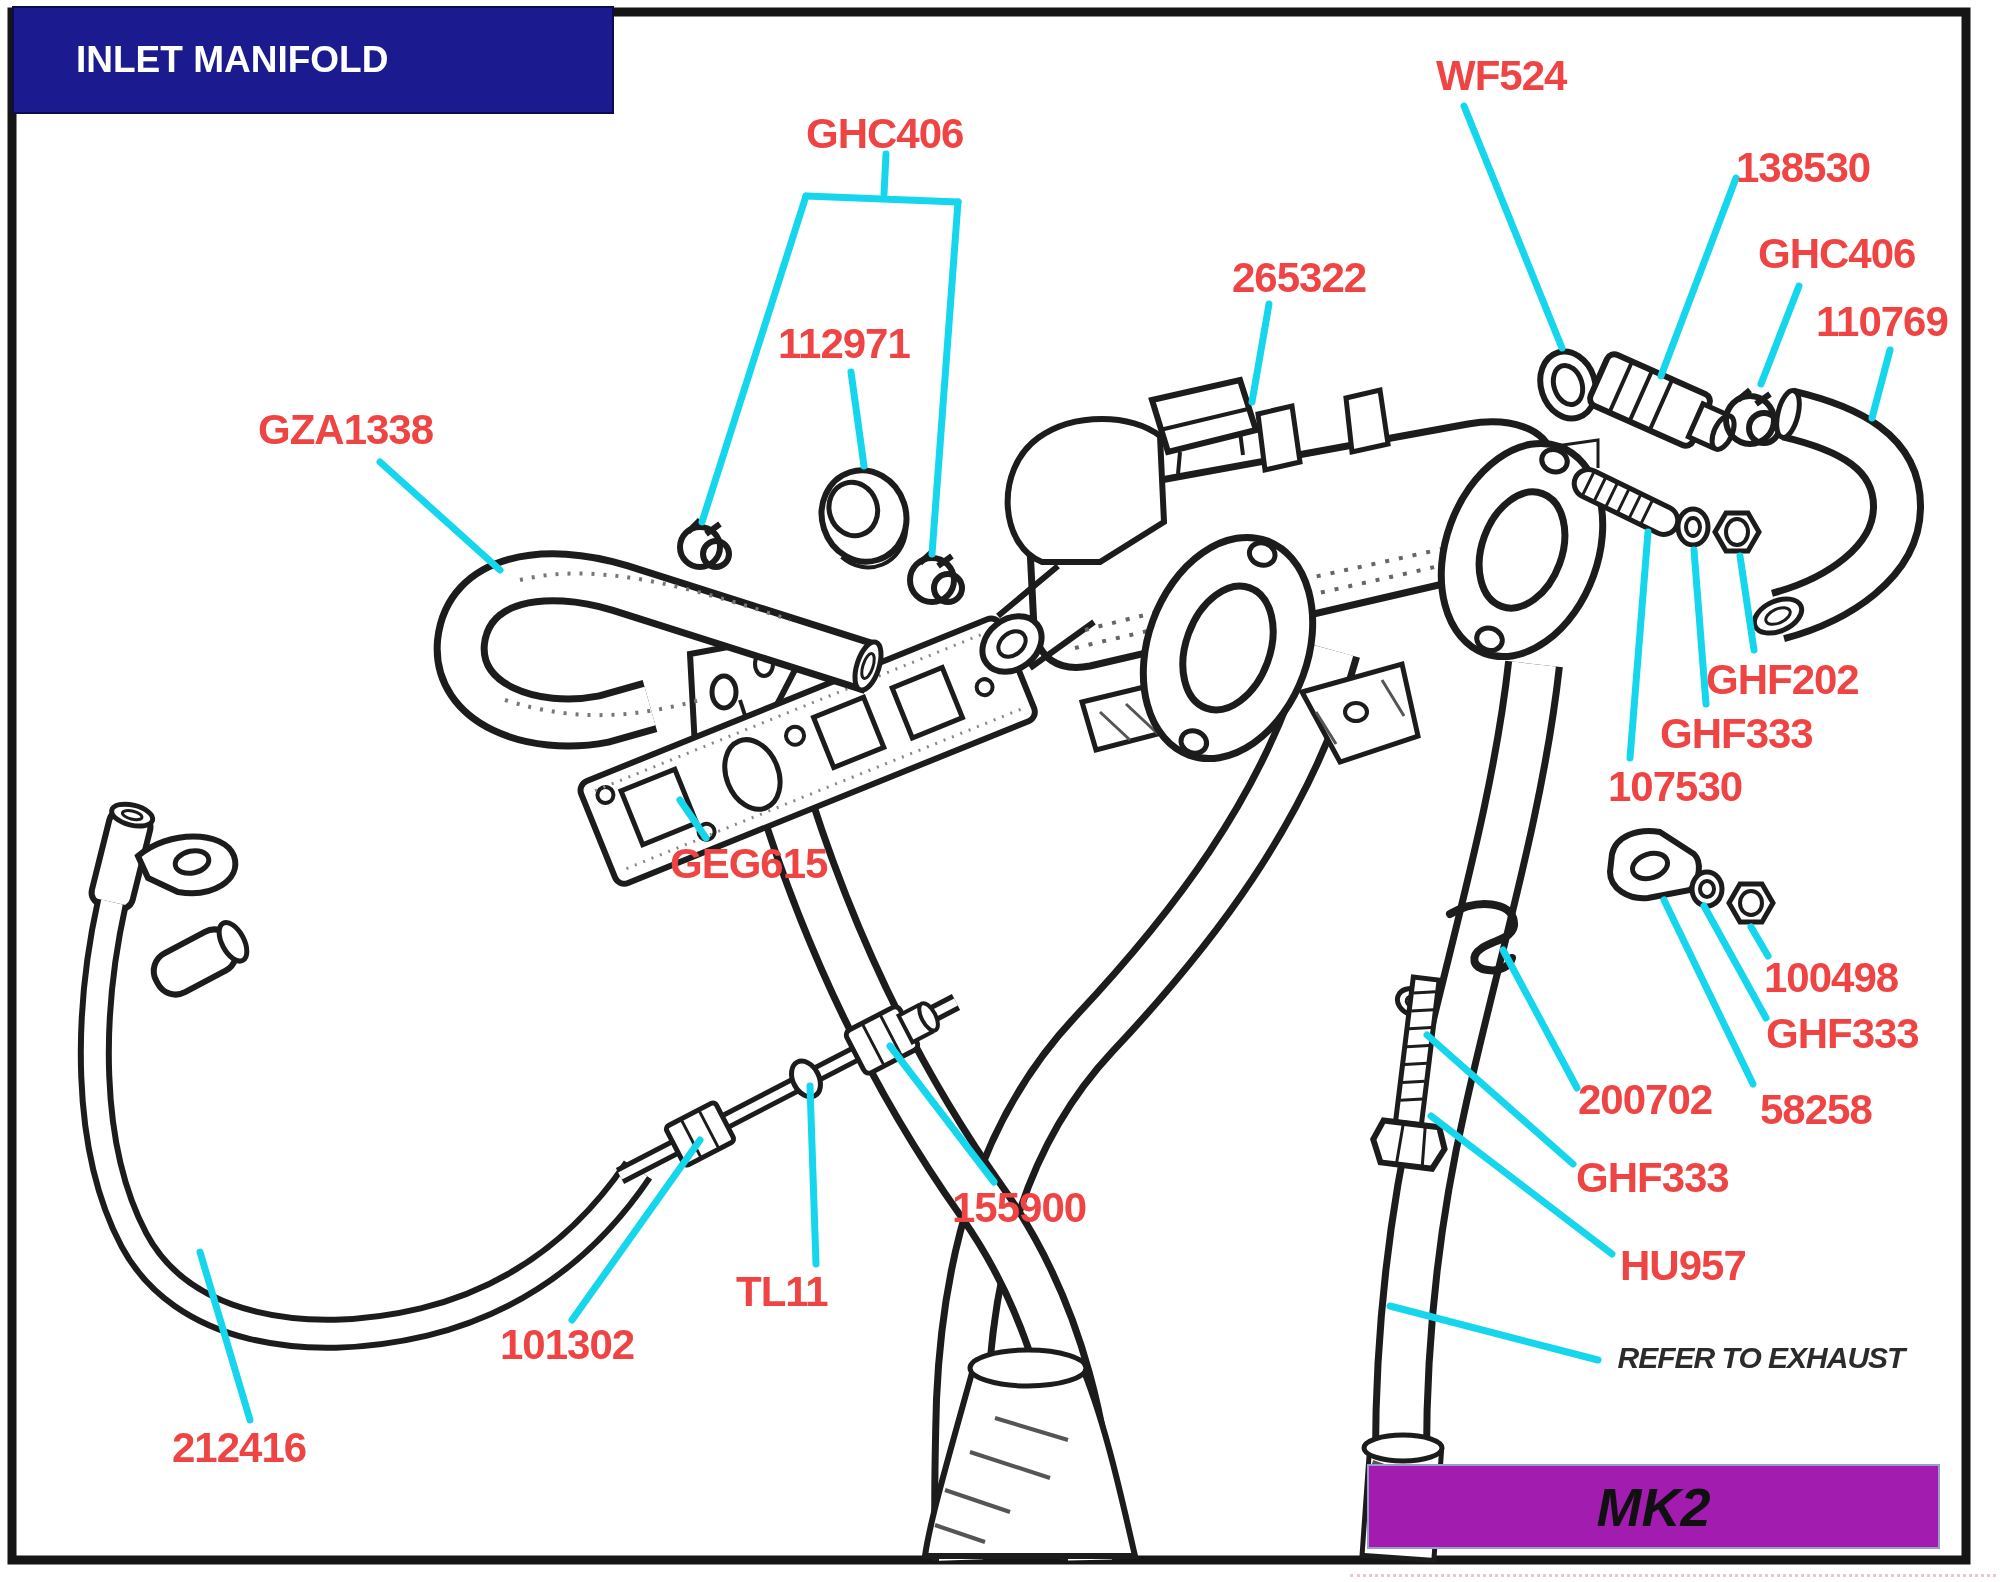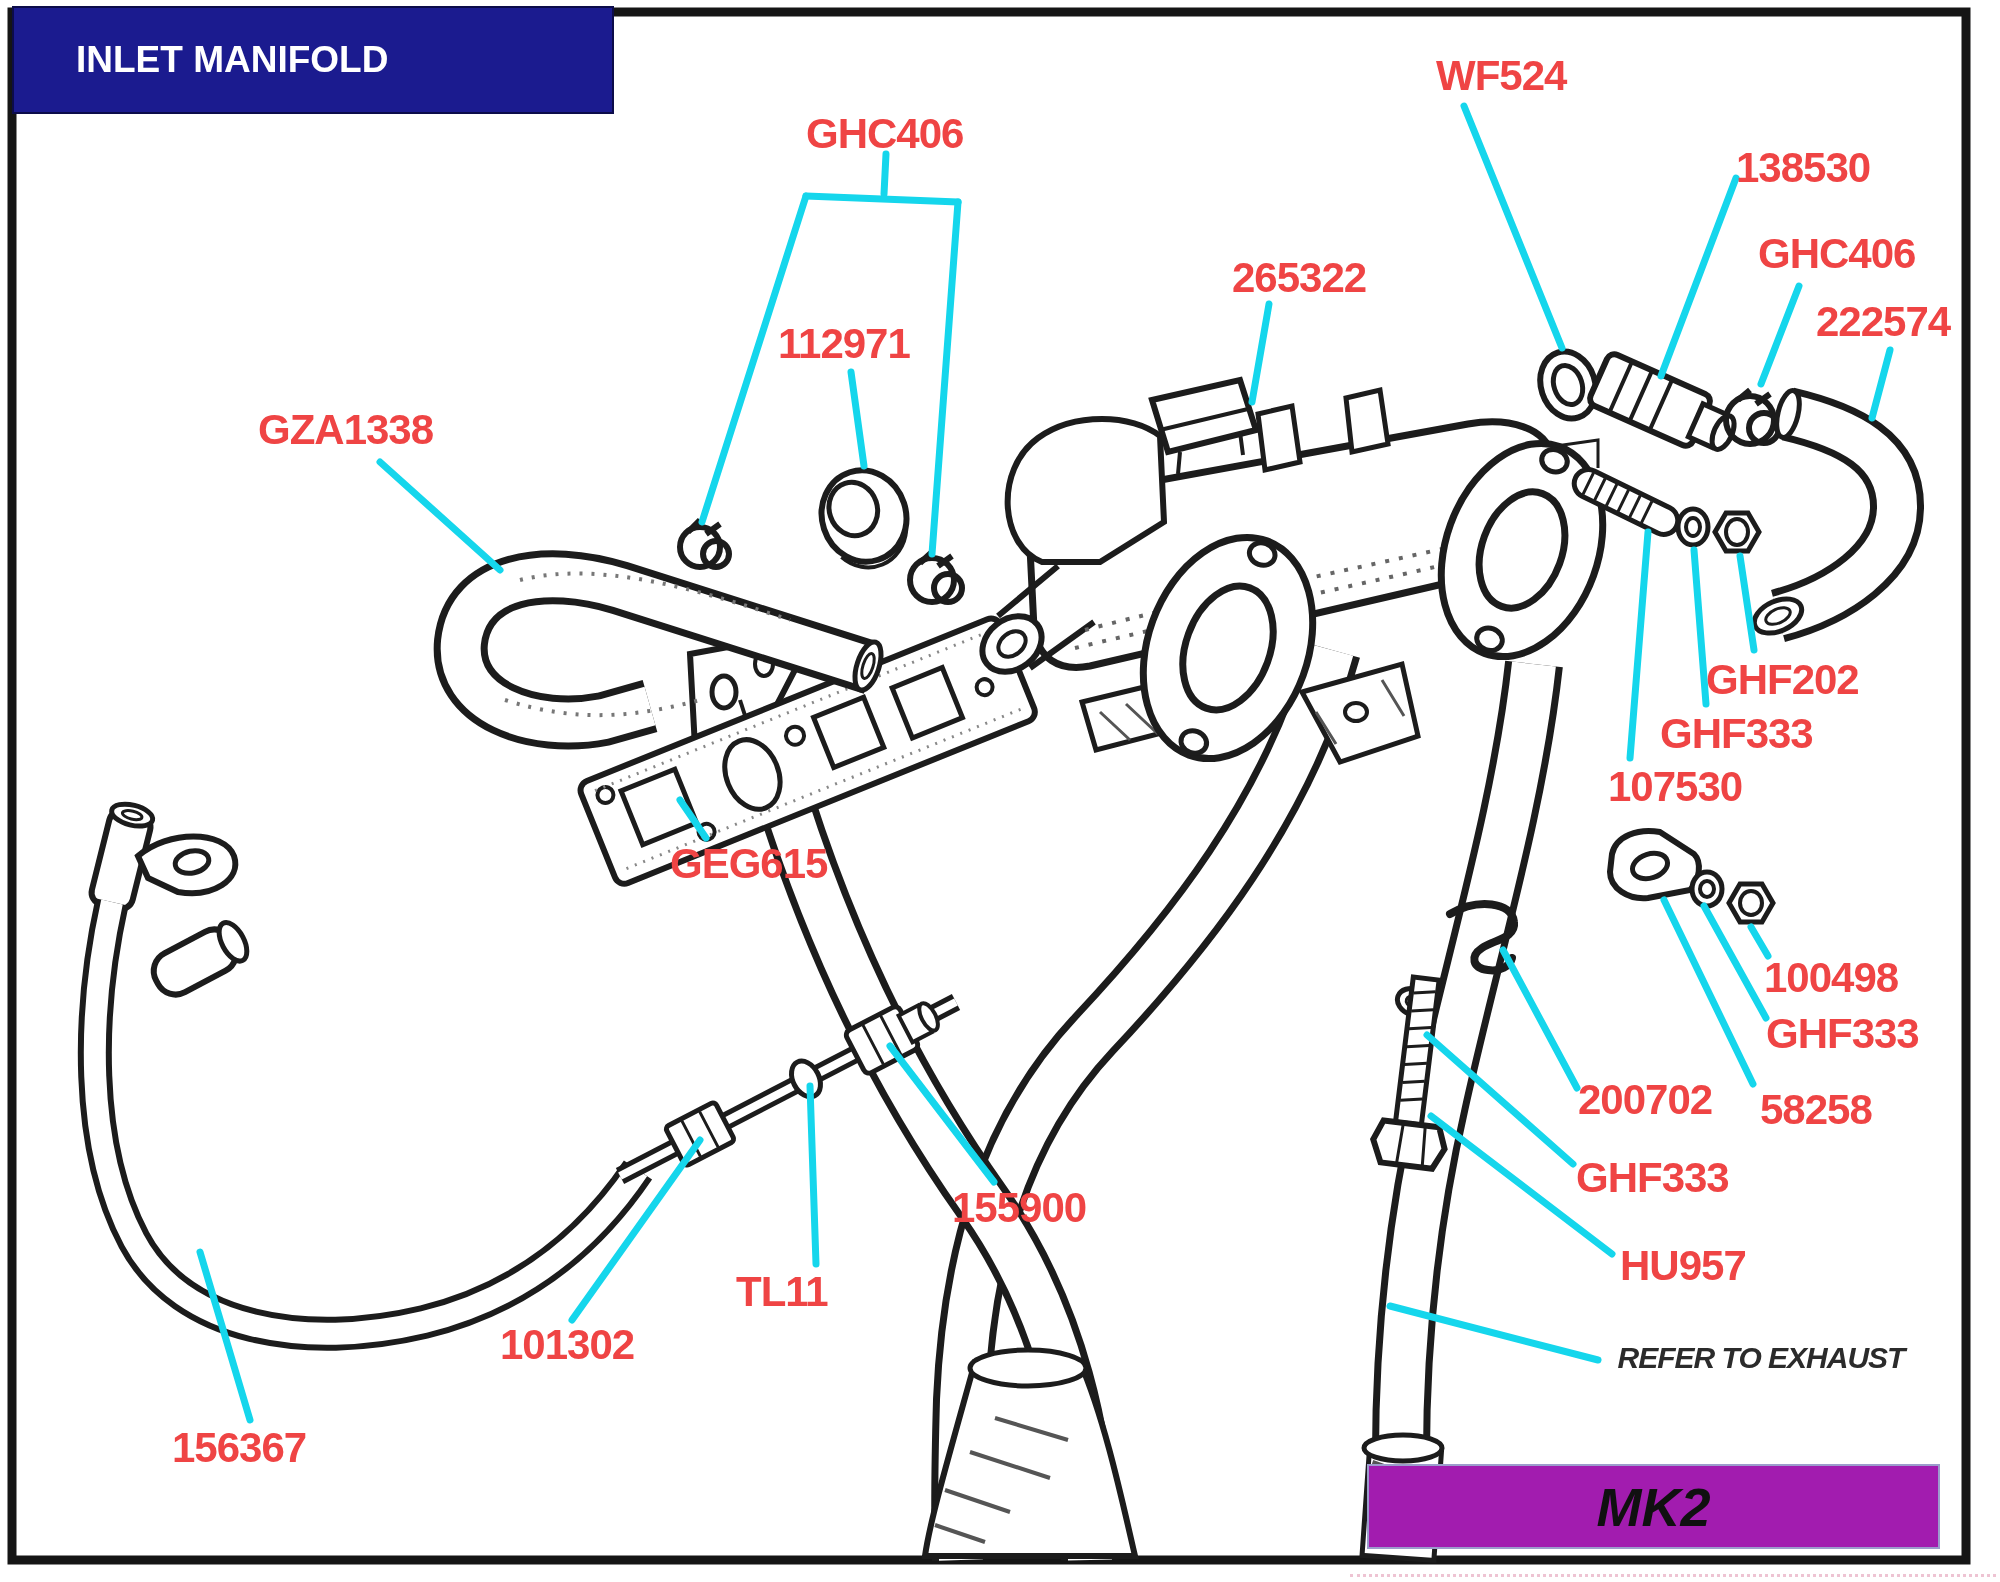--- a/index.html
+++ b/index.html
@@ -286,35 +286,35 @@
     <div class="banner-title">INLET MANIFOLD</div>
   </div>
 
   <div class="lbl" style="left:806px;top:112px">GHC406</div>
   <div class="lbl" style="left:778px;top:322px">112971</div>
   <div class="lbl" style="left:258px;top:408px">GZA1338</div>
   <div class="lbl" style="left:1232px;top:256px">265322</div>
   <div class="lbl" style="left:1436px;top:54px">WF524</div>
   <div class="lbl" style="left:1736px;top:146px">138530</div>
   <div class="lbl" style="left:1758px;top:232px">GHC406</div>
-  <div class="lbl" style="left:1816px;top:300px">222574</div>
+  <div class="lbl" style="left:1816px;top:300px">110769</div>
   <div class="lbl" style="left:1706px;top:658px">GHF202</div>
   <div class="lbl" style="left:1660px;top:712px">GHF333</div>
   <div class="lbl" style="left:1608px;top:765px">107530</div>
   <div class="lbl" style="left:670px;top:842px">GEG615</div>
   <div class="lbl" style="left:1764px;top:956px">100498</div>
   <div class="lbl" style="left:1766px;top:1012px">GHF333</div>
   <div class="lbl" style="left:1578px;top:1078px">200702</div>
   <div class="lbl" style="left:1760px;top:1088px">58258</div>
   <div class="lbl" style="left:1576px;top:1156px">GHF333</div>
   <div class="lbl" style="left:1620px;top:1244px">HU957</div>
   <div class="lbl" style="left:952px;top:1186px">155900</div>
   <div class="lbl" style="left:736px;top:1270px">TL11</div>
   <div class="lbl" style="left:500px;top:1323px">101302</div>
-  <div class="lbl" style="left:172px;top:1426px">156367</div>
+  <div class="lbl" style="left:172px;top:1426px">212416</div>
 
   <div class="note">
     <div>REFER TO EXHAUST</div>
   </div>
 
   <div class="badge">
     <div class="badge-text">MK2</div>
   </div>
 
   <div class="pink-dots"></div>

